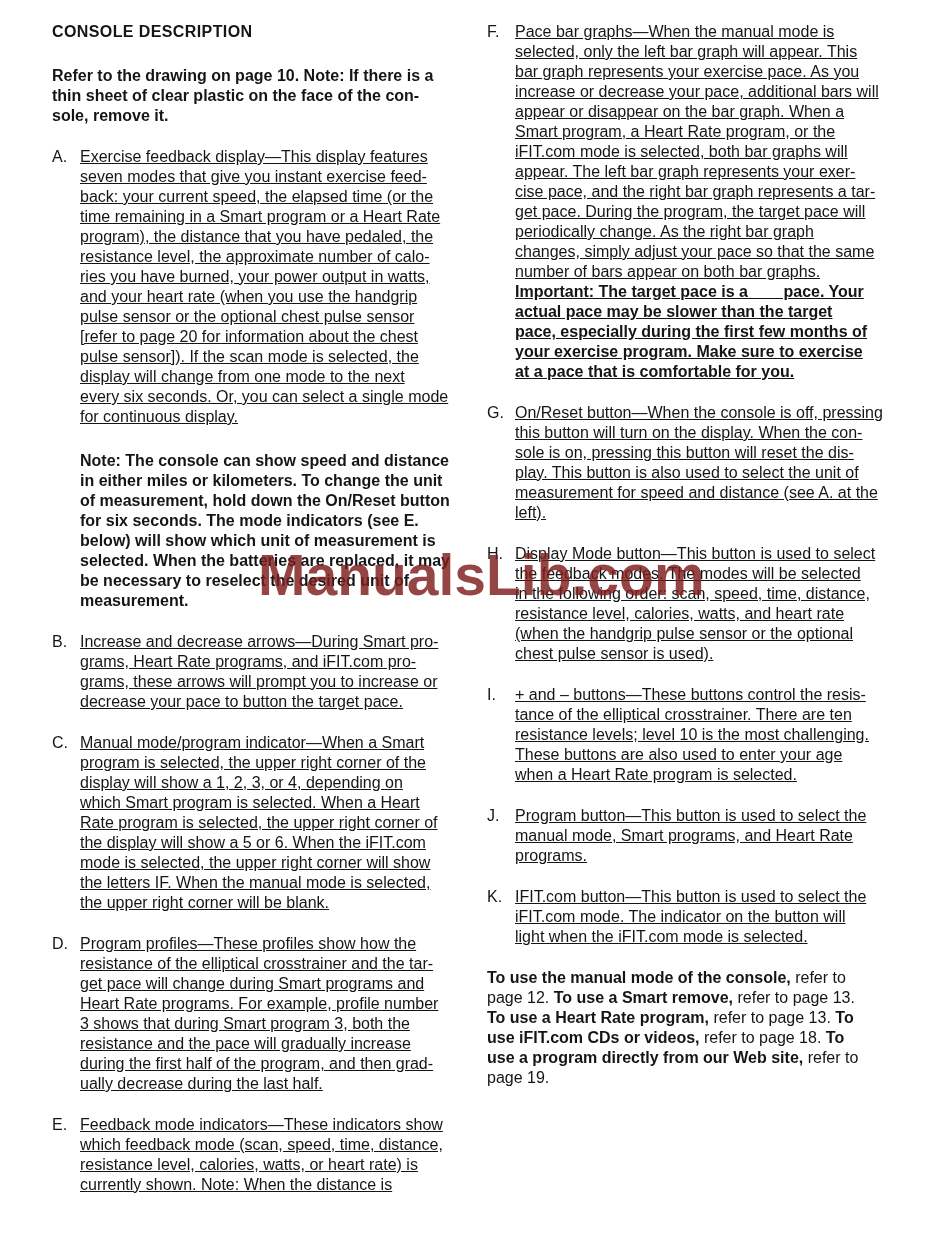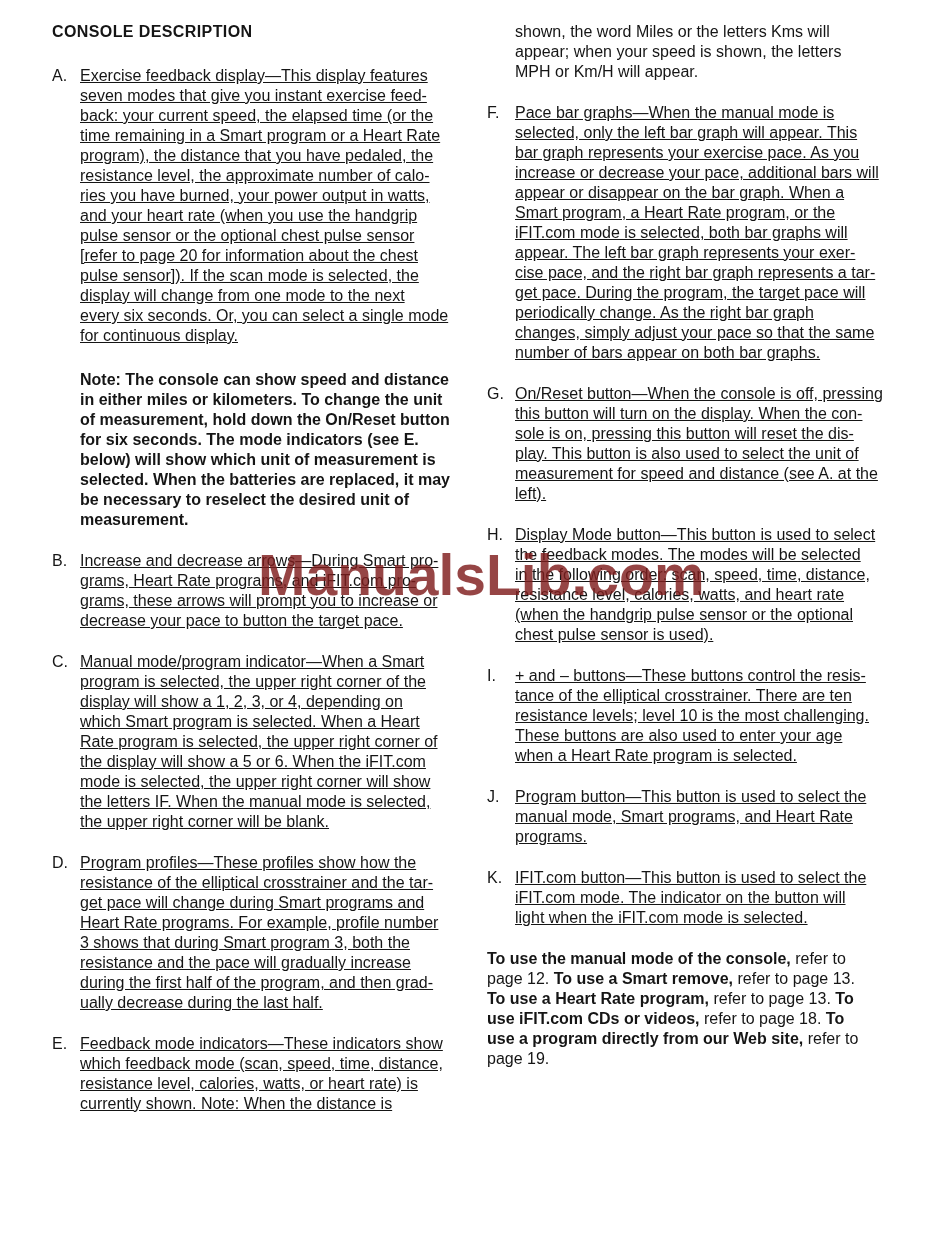--- a/index.html
+++ b/index.html
@@ -33,20 +33,23 @@
 </style>
 </head>
 <body>
 
 <div class="page">
   <div class="columns">
 
     <div class="col-left">
       <h1 class="heading">CONSOLE DESCRIPTION</h1>
 
+      <p class="para bold txt">Refer to the drawing on page 10. Note: If there is a
+thin sheet of clear plastic on the face of the con-
+sole, remove it.</p>
 
       <div class="item">
         <span class="marker">A.</span>
         <div class="itext">Exercise feedback display—This display features
 seven modes that give you instant exercise feed-
 back: your current speed, the elapsed time (or the
 time remaining in a Smart program or a Heart Rate
 program), the distance that you have pedaled, the
 resistance level, the approximate number of calo-
 ries you have burned, your power output in watts,
@@ -104,40 +107,41 @@
       <div class="item">
         <span class="marker">E.</span>
         <div class="itext">Feedback mode indicators—These indicators show
 which feedback mode (scan, speed, time, distance,
 resistance level, calories, watts, or heart rate) is
 currently shown. Note: When the distance is</div>
       </div>
     </div>
 
     <div class="col-right">
-      <p class="cont">shown, the word Miles or the letters Kms will
-appear; when your speed is shown, the letters
-MPH or Km/H will appear.</p>
 
       <div class="item">
         <span class="marker">F.</span>
         <div class="itext"><span>Pace bar graphs—When the manual mode is
 selected, only the left bar graph will appear. This
 bar graph represents your exercise pace. As you
 increase or decrease your pace, additional bars will
 appear or disappear on the bar graph. When a
 Smart program, a Heart Rate program, or the
 iFIT.com mode is selected, both bar graphs will
 appear. The left bar graph represents your exer-
 cise pace, and the right bar graph represents a tar-
 get pace. During the program, the target pace will
 periodically change. As the right bar graph
 changes, simply adjust your pace so that the same
 number of bars appear on both bar graphs.
-</span></div>
+</span><span class="b">Important: The target pace is a        pace. Your
+actual pace may be slower than the target
+pace, especially during the first few months of
+your exercise program. Make sure to exercise
+at a pace that is comfortable for you.</span></div>
       </div>
 
       <div class="item">
         <span class="marker">G.</span>
         <div class="itext">On/Reset button—When the console is off, pressing
 this button will turn on the display. When the con-
 sole is on, pressing this button will reset the dis-
 play. This button is also used to select the unit of
 measurement for speed and distance (see A. at the
 left).</div>

